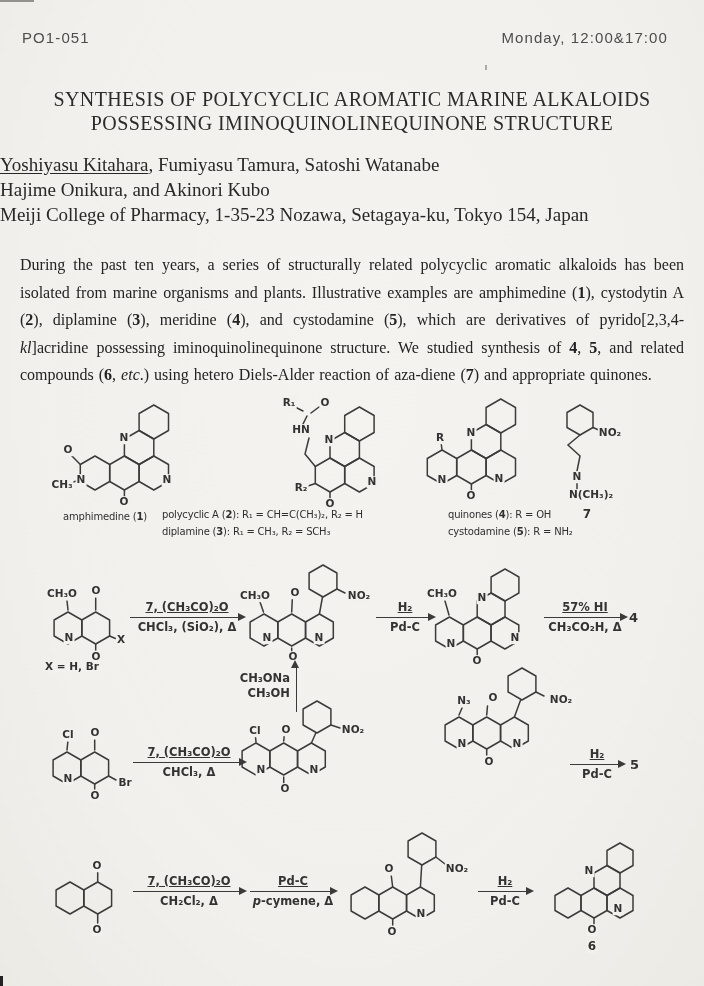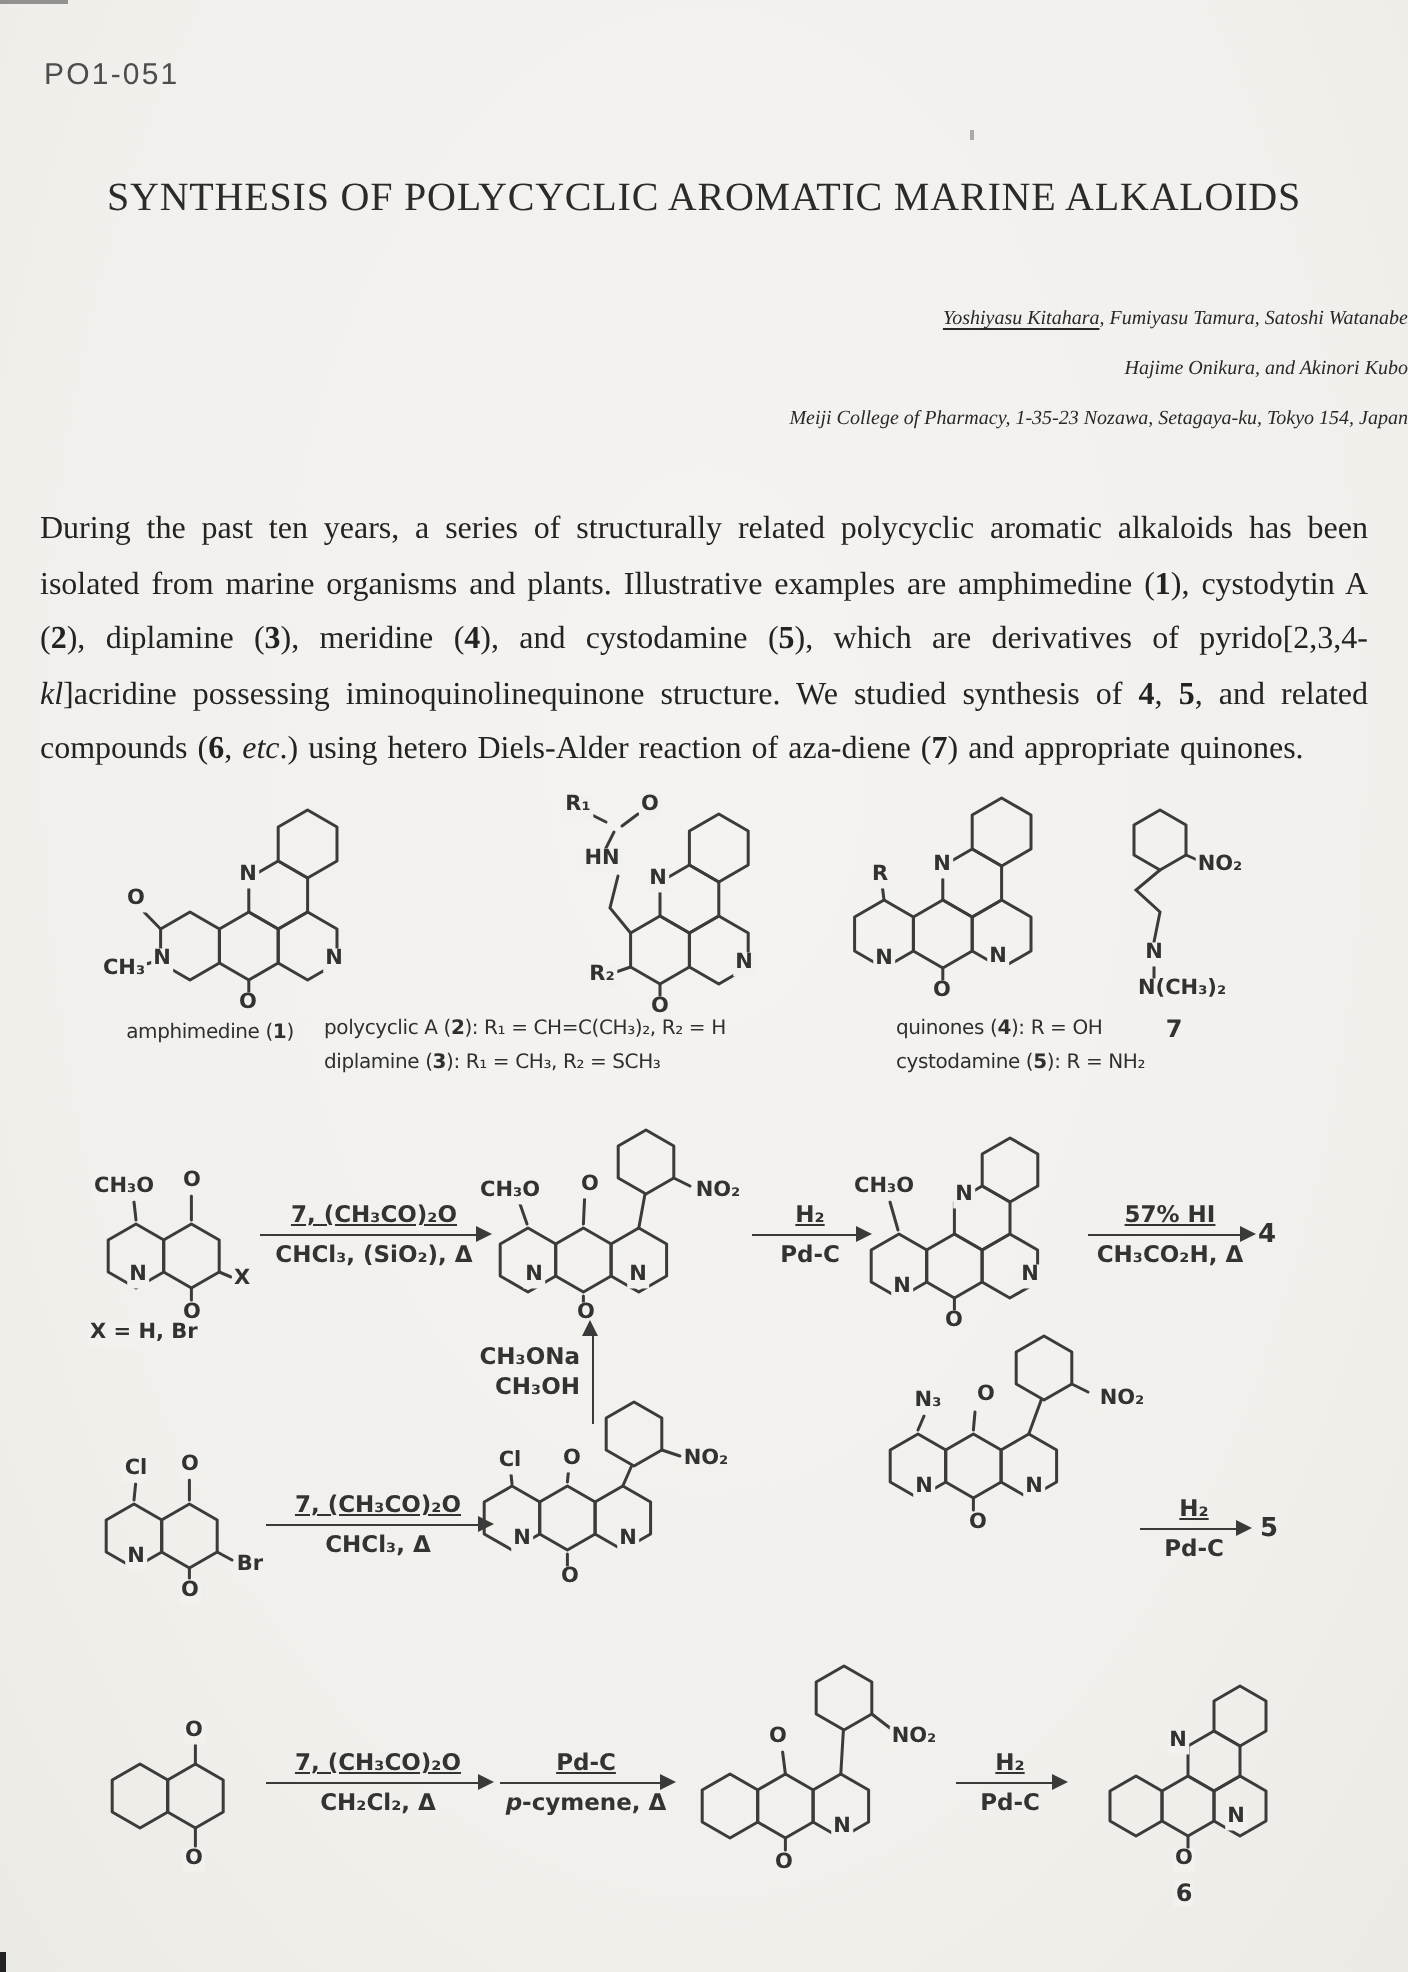--- a/index.html
+++ b/index.html
@@ -3,21 +3,21 @@
 <meta charset="utf-8">
 <style>
   html,body{margin:0;padding:0;}
   .page{position:relative;width:704px;height:986px;overflow:hidden;
     background:radial-gradient(ellipse at 50% 38%, #f4f3f0 0%, #f1f0ec 65%, #eceae5 100%);
     font-family:"Liberation Serif", serif;color:#262626;}
   .hdr{position:absolute;font-family:"Liberation Sans",sans-serif;font-size:15px;
     color:#4d4d4d;letter-spacing:1.1px;white-space:nowrap;}
   .ti{position:absolute;left:0;width:704px;text-align:center;font-size:20px;
     letter-spacing:0.4px;color:#2b2b2b;white-space:nowrap;}
-  .au{position:absolute;left:0;width:704px;text-align:right;font-size:10px;color:#282828;white-space:nowrap;font-style:italic;}
+  .au{position:absolute;left:0;width:704px;text-align:left;font-size:19px;color:#282828;white-space:nowrap;}
   .au .ul{text-decoration:underline;text-underline-offset:2px;}
   .abstract{position:absolute;left:20px;top:251px;width:664px;font-size:16px;
     line-height:27.6px;text-align:justify;color:#232323;word-spacing:1px;}
   .sg-b{font-weight:bold;} .sg-i{font-style:italic;}
   .blk{position:absolute;}
   svg.struct{position:absolute;left:0;top:0;overflow:visible;}
   svg.struct polygon{fill:none;stroke:#3b3b3b;stroke-width:1.5;stroke-linejoin:round;}
   svg.struct line, svg.struct polyline{fill:none;stroke:#3b3b3b;stroke-width:1.5;stroke-linecap:round;}
   .al{position:absolute;transform:translate(-50%,-50%);font-family:"DejaVu Sans",sans-serif;
     font-weight:bold;font-size:10.5px;color:#323232;background:#f2f1ed;padding:0 1px;
@@ -46,22 +46,24 @@
 <body>
 
 <div class="page">
 
   <div class="speck" style="left:0;top:0;width:34px;height:2px;opacity:.45"></div>
   <div class="speck" style="left:0;top:976px;width:3px;height:10px"></div>
   <div class="speck" style="left:485px;top:65px;width:2px;height:5px;opacity:.35"></div>
   <div class="speck" style="left:95px;top:929px;width:3px;height:3px;opacity:.5"></div>
 
   <div class="hdr" style="left:22px;top:29px">PO1-051</div>
+  <div class="hdr" style="right:36px;top:29px">Monday, 12:00&amp;17:00</div>
 
   <div class="ti" style="top:88px">SYNTHESIS OF POLYCYCLIC AROMATIC MARINE ALKALOIDS</div>
+  <div class="ti" style="top:112px">POSSESSING IMINOQUINOLINEQUINONE STRUCTURE</div>
 
   <div class="au" style="top:154px"><span class="ul">Yoshiyasu Kitahara</span><span>, Fumiyasu Tamura, Satoshi Watanabe</span></div>
   <div class="au" style="top:179px">Hajime Onikura, and Akinori Kubo</div>
   <div class="au" style="top:204px">Meiji College of Pharmacy, 1-35-23 Nozawa, Setagaya-ku, Tokyo 154, Japan</div>
 
   <div class="abstract"><span>During the past ten years, a series of structurally related polycyclic aromatic alkaloids has been isolated from marine organisms and plants.  Illustrative examples are amphimedine (</span><span class="sg-b">1</span><span>), cystodytin A (</span><span class="sg-b">2</span><span>), diplamine (</span><span class="sg-b">3</span><span>), meridine (</span><span class="sg-b">4</span><span>), and cystodamine (</span><span class="sg-b">5</span><span>), which are derivatives of pyrido[2,3,4-</span><span class="sg-i">kl</span><span>]acridine possessing iminoquinolinequinone structure.  We studied synthesis of </span><span class="sg-b">4</span><span>, </span><span class="sg-b">5</span><span>, and related compounds (</span><span class="sg-b">6</span><span>, </span><span class="sg-i">etc</span><span>.) using hetero Diels-Alder reaction of aza-diene (</span><span class="sg-b">7</span><span>) and appropriate quinones.</span></div>
 
   <div class="blk" style="left:55px;top:393px;width:160px;height:115px">
     <svg class="struct" width="160" height="115">
       <line x1="25.3" y1="71.5" x2="17" y2="63"></line>

